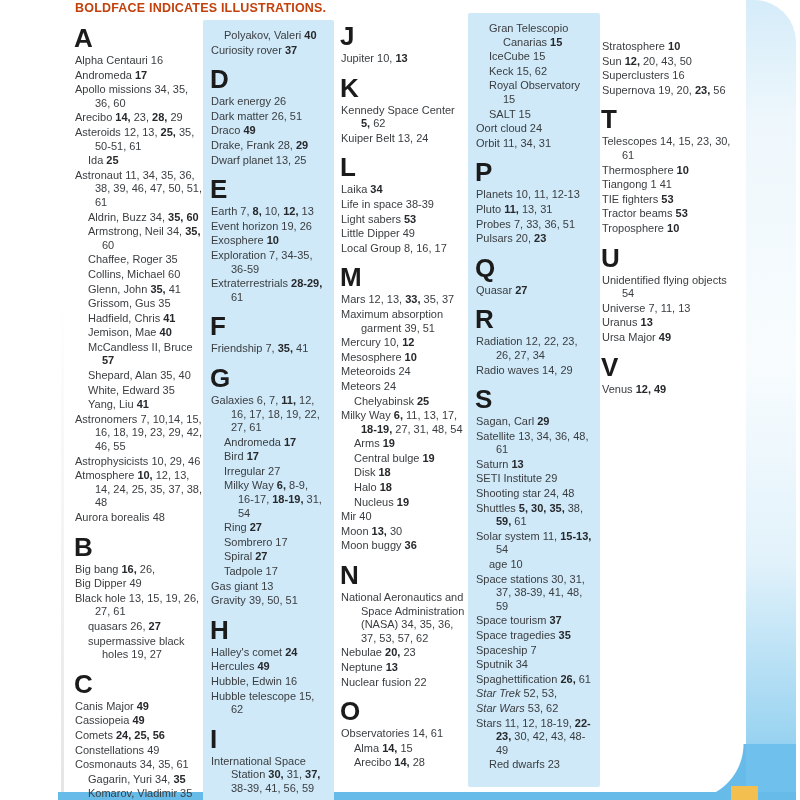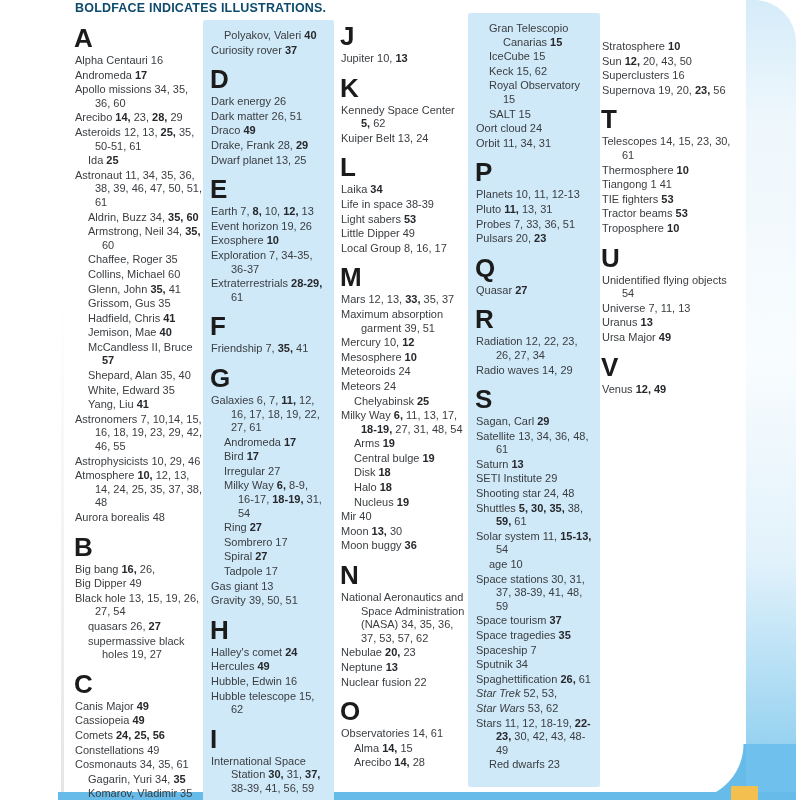--- a/index.html
+++ b/index.html
@@ -29,21 +29,21 @@
   .accent-tab{
     position:absolute;left:731px;top:786px;width:27px;height:14px;z-index:4;
     background:#f3bf4e;border-radius:1px;
   }
   .gutter{
     position:absolute;left:61px;top:300px;bottom:8px;width:3px;z-index:1;
     background:linear-gradient(to bottom,rgba(0,0,0,0) 0%,rgba(0,0,0,.06) 60%,rgba(0,0,0,.10) 100%);
   }
   .page-header{
     position:absolute;left:75px;top:1px;z-index:5;
-    font-size:12.5px;font-weight:bold;letter-spacing:.2px;color:#0c4a6e;
+    font-size:12.5px;font-weight:bold;letter-spacing:.2px;color:#c2410c;
   }
   .col{position:absolute;z-index:5;font-size:11px;line-height:13.6px;color:#3a3d40;}
   .col-1{left:75px;top:24px;width:128px;}
   .col-2{left:203px;top:20px;width:131px;}
   .col-3{left:341px;top:22px;width:125px;}
   .col-4{left:468px;top:13px;width:132px;}
   .col-5{left:602px;top:40px;width:140px;}
   .panel{background:#cfe9f8;border-radius:2px;padding:9px 8px 14px 8px;}
   .col-2 .panel{min-height:735px;}
   .col-4 .panel{min-height:736px;}
@@ -90,21 +90,21 @@
     <div class="entry sub">Shepard, Alan 35, 40</div>
     <div class="entry sub">White, Edward 35</div>
     <div class="entry sub">Yang, Liu <b>41</b></div>
     <div class="entry">Astronomers 7, 10,14, 15, 16, 18, 19, 23, 29, 42, 46, 55</div>
     <div class="entry">Astrophysicists 10, 29, 46</div>
     <div class="entry">Atmosphere <b>10,</b> 12, 13, 14, 24, 25, 35, 37, 38, 48</div>
     <div class="entry">Aurora borealis 48</div>
     <div class="letter">B</div>
     <div class="entry">Big bang <b>16,</b> 26,</div>
     <div class="entry">Big Dipper 49</div>
-    <div class="entry">Black hole 13, 15, 19, 26, 27, 54</div>
+    <div class="entry">Black hole 13, 15, 19, 26, 27, 61</div>
     <div class="entry sub">quasars 26, <b>27</b></div>
     <div class="entry sub">supermassive black holes 19, 27</div>
     <div class="letter">C</div>
     <div class="entry">Canis Major <b>49</b></div>
     <div class="entry">Cassiopeia <b>49</b></div>
     <div class="entry">Comets <b>24, 25, 56</b></div>
     <div class="entry">Constellations 49</div>
     <div class="entry">Cosmonauts 34, 35, 61</div>
     <div class="entry sub">Gagarin, Yuri 34, <b>35</b></div>
     <div class="entry sub">Komarov, Vladimir 35</div>
@@ -116,21 +116,21 @@
       <div class="letter">D</div>
       <div class="entry">Dark energy 26</div>
       <div class="entry">Dark matter 26, 51</div>
       <div class="entry">Draco <b>49</b></div>
       <div class="entry">Drake, Frank 28, <b>29</b></div>
       <div class="entry">Dwarf planet 13, 25</div>
       <div class="letter">E</div>
       <div class="entry">Earth 7, <b>8,</b> 10, <b>12,</b> 13</div>
       <div class="entry">Event horizon 19, 26</div>
       <div class="entry">Exosphere <b>10</b></div>
-      <div class="entry">Exploration 7, 34-35, 36-37</div>
+      <div class="entry">Exploration 7, 34-35, 36-59</div>
       <div class="entry">Extraterrestrials <b>28-29,</b> 61</div>
       <div class="letter">F</div>
       <div class="entry">Friendship 7, <b>35,</b> 41</div>
       <div class="letter">G</div>
       <div class="entry">Galaxies 6, 7, <b>11,</b> 12, 16, 17, 18, 19, 22, 27, 61</div>
       <div class="entry sub">Andromeda <b>17</b></div>
       <div class="entry sub">Bird <b>17</b></div>
       <div class="entry sub">Irregular 27</div>
       <div class="entry sub">Milky Way <b>6,</b> 8-9, 16-17, <b>18-19,</b> 31, 54</div>
       <div class="entry sub">Ring <b>27</b></div>

